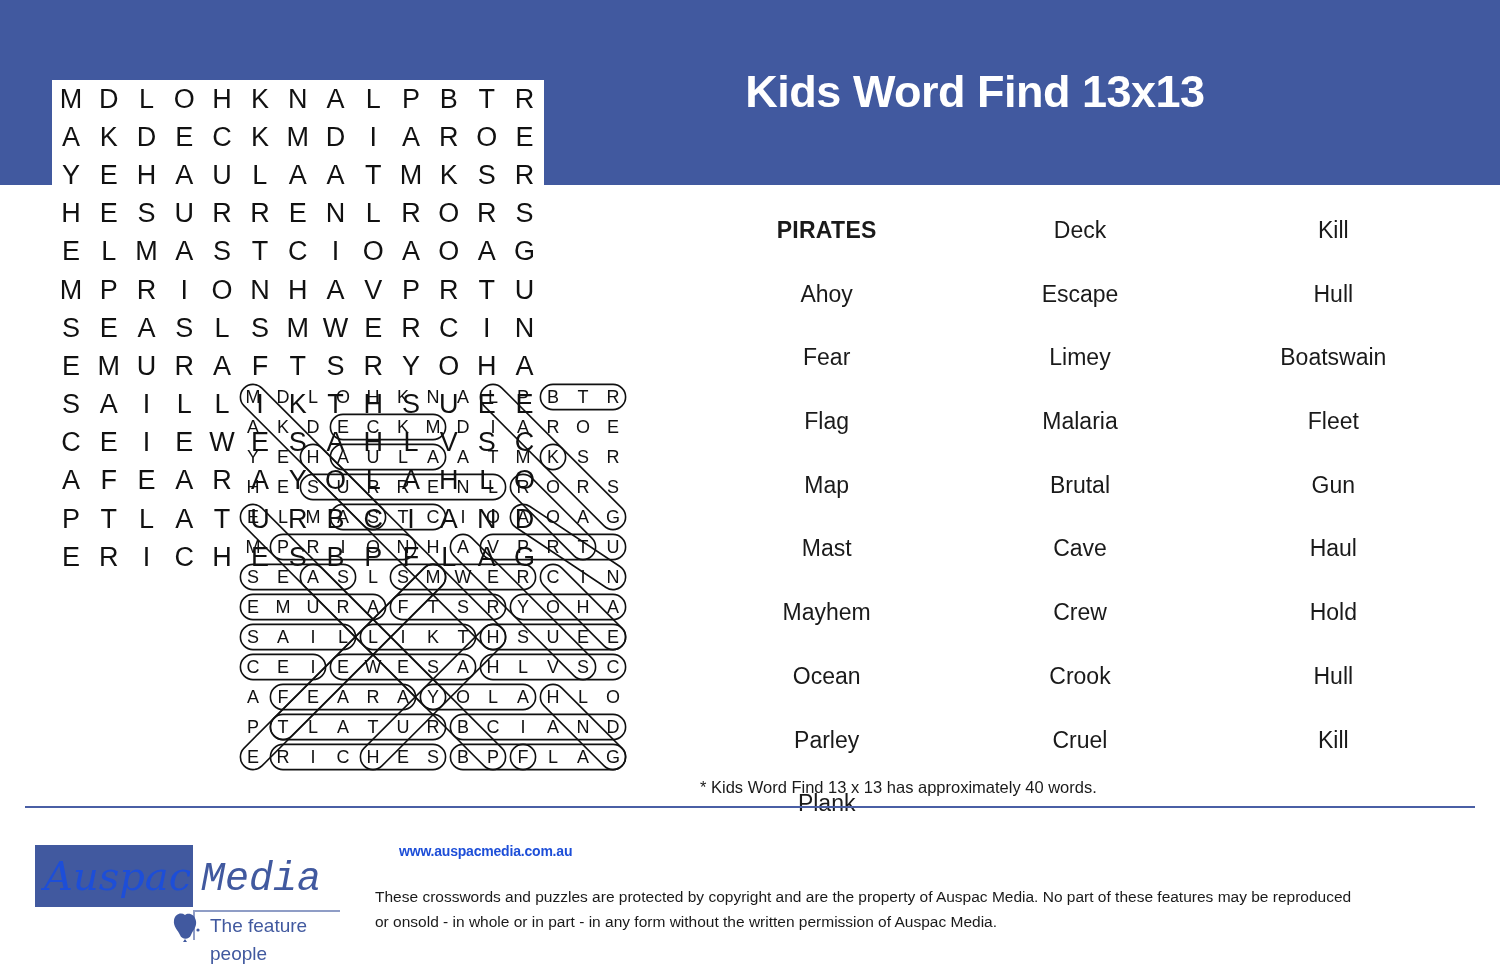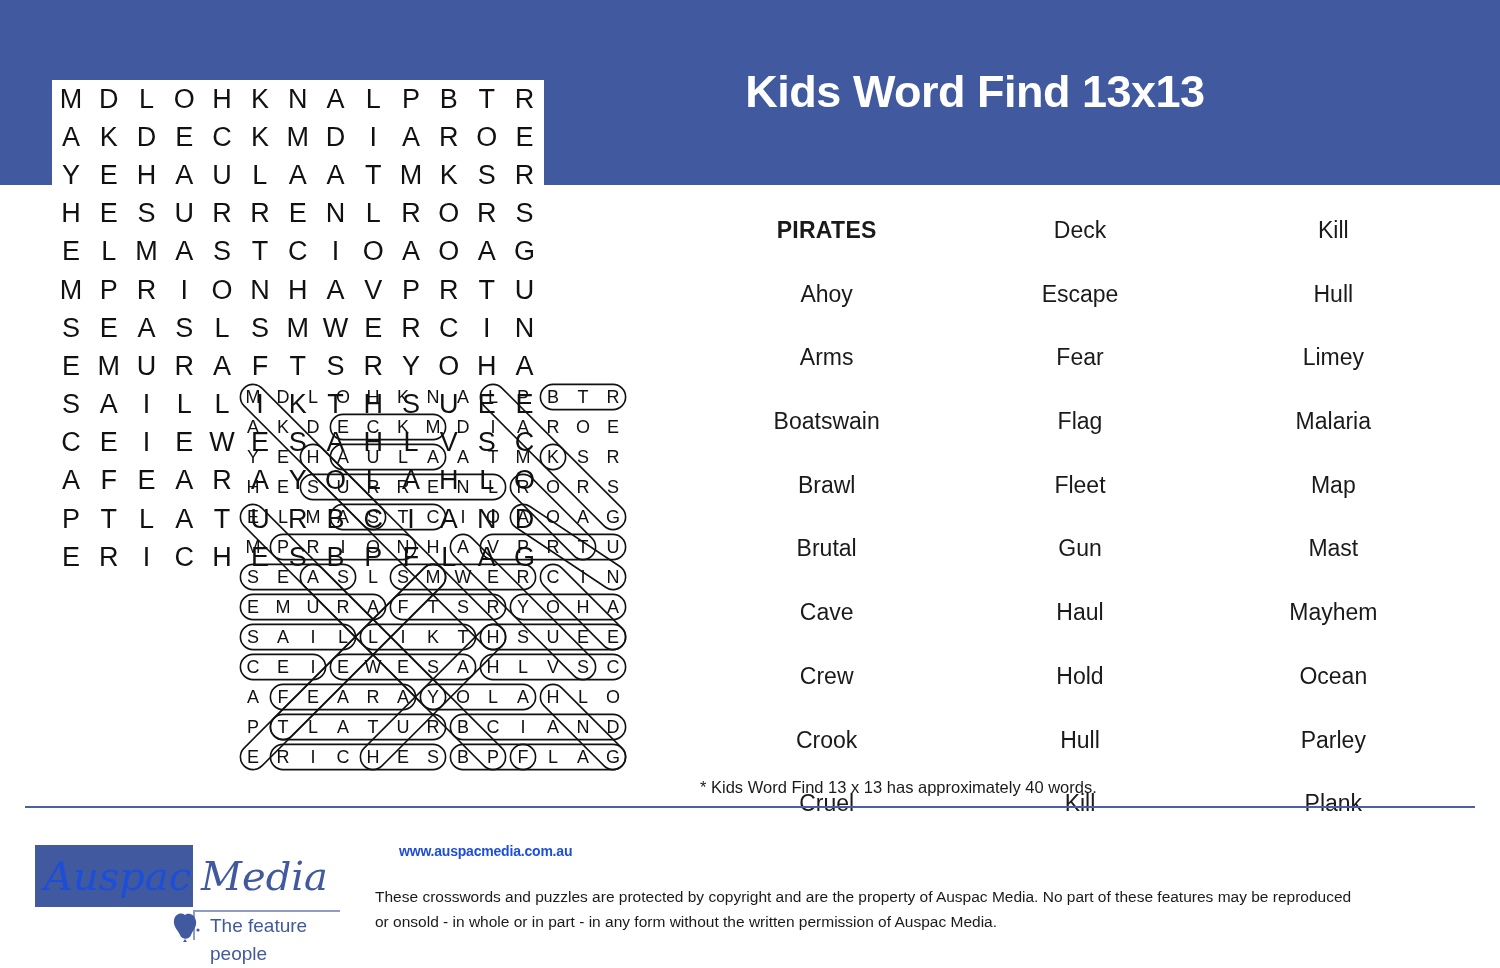--- a/index.html
+++ b/index.html
@@ -102,21 +102,21 @@
   }
   .logo-script{
     position:absolute;left:0px;top:6px;width:310px;height:62px;
     font-family:"DejaVu Serif", serif;
     font-style:italic;
     font-size:40px;
     line-height:60px;
     white-space:nowrap;
   }
   .logo-script .w1{color:#1d4ed8;padding-left:14px;}
-  .logo-script .w2{color:#41599f;padding-left:10px;}
+  .logo-script .w2{color:#41599f;padding-left:10px;font-family:Liberation Mono, monospace;}
   .logo-underline{
     position:absolute;left:163px;top:70px;width:147px;height:1.5px;
     background:#8f9dc6;
   }
   .logo-vline{
     position:absolute;left:163px;top:70px;width:1.5px;height:30px;
     background:#8f9dc6;
   }
   .logo-tag{
     position:absolute;left:180px;top:72px;
@@ -639,27 +639,25 @@
       </svg>
     </div>
 
   <div class="wordlist" id="wordlist">
       <div class="word-cell heading">PIRATES</div>
       <div class="word-cell">Deck</div>
       <div class="word-cell">Kill</div>
       <div class="word-cell">Ahoy</div>
       <div class="word-cell">Escape</div>
       <div class="word-cell">Hull</div>
-      <div class="word-cell">Arms</div>
       <div class="word-cell">Fear</div>
       <div class="word-cell">Limey</div>
       <div class="word-cell">Boatswain</div>
       <div class="word-cell">Flag</div>
       <div class="word-cell">Malaria</div>
-      <div class="word-cell">Brawl</div>
       <div class="word-cell">Fleet</div>
       <div class="word-cell">Map</div>
       <div class="word-cell">Brutal</div>
       <div class="word-cell">Gun</div>
       <div class="word-cell">Mast</div>
       <div class="word-cell">Cave</div>
       <div class="word-cell">Haul</div>
       <div class="word-cell">Mayhem</div>
       <div class="word-cell">Crew</div>
       <div class="word-cell">Hold</div>

